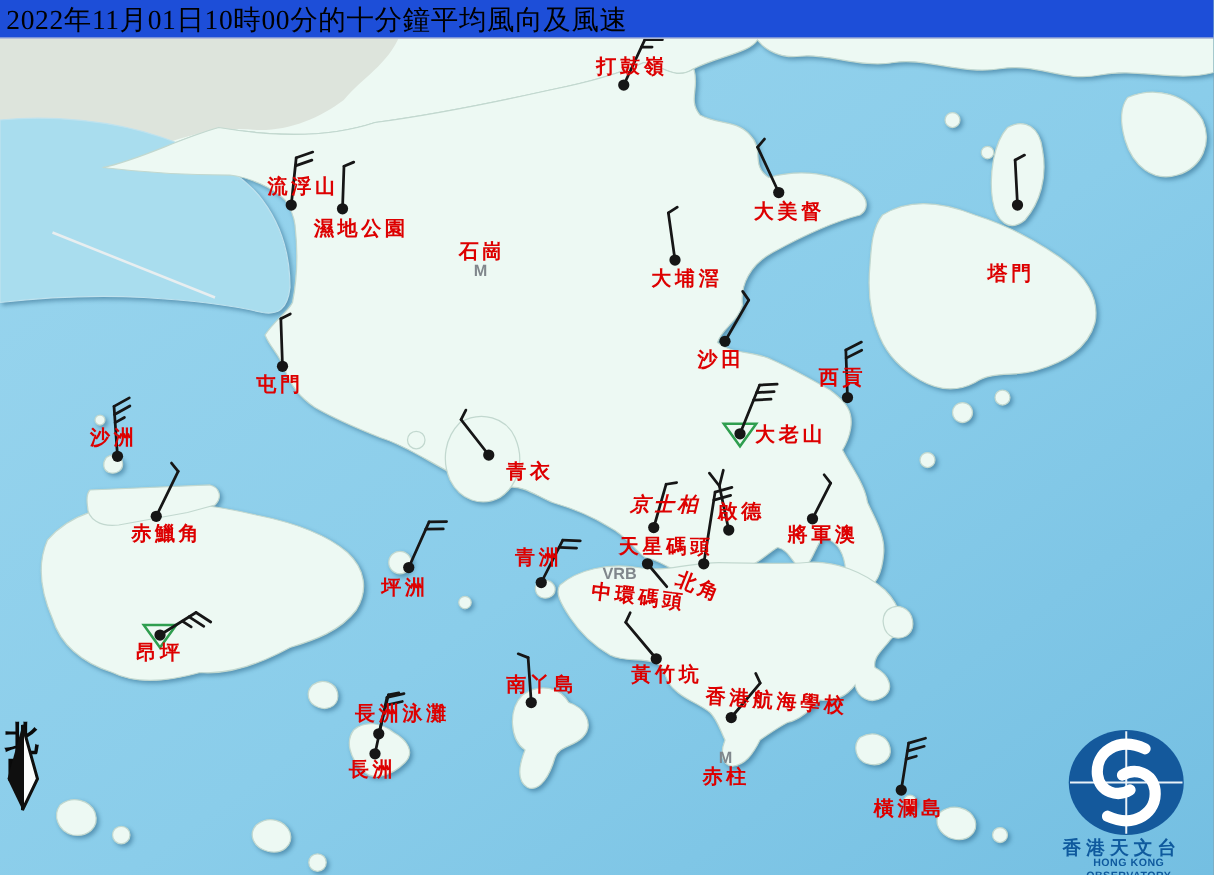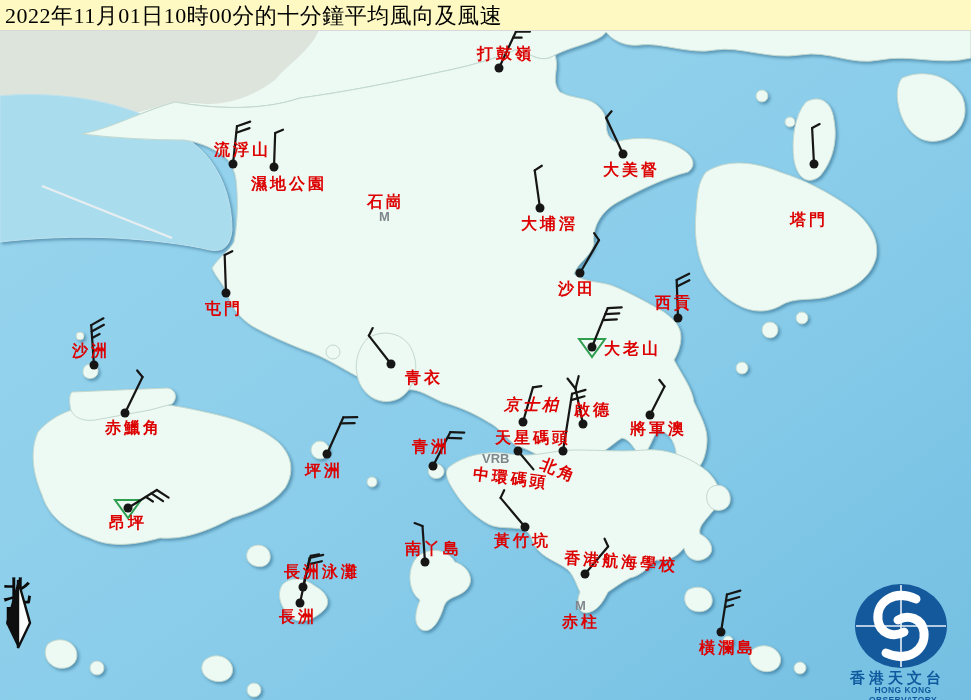--- a/index.html
+++ b/index.html
@@ -1,20 +1,20 @@
 <!DOCTYPE html>
 <html><head>
 <meta charset="utf-8">
 <style>
   html,body{margin:0;padding:0;background:#666;}
   .screen{position:relative;width:971px;height:700px;overflow:hidden;
           font-family:"Liberation Sans","DejaVu Sans",sans-serif;background:#8ecfeb;}
   svg{position:absolute;left:0;top:0;}
   
-  .title-bar{position:absolute;left:0;top:0;width:971px;height:30px;background:#fef9c3;
+  .title-bar{position:absolute;left:0;top:0;width:971px;height:30px;background:#1d4ed8;
              border-bottom:1px solid #d8d8d8;z-index:30;}
   .title-text{position:absolute;left:5px;top:1px;font-family:"Liberation Serif","DejaVu Serif",serif;
               font-size:22px;color:#000;white-space:nowrap;letter-spacing:0.5px;}
   
   .st-label{position:absolute;color:#dd0000;font-weight:bold;z-index:20;
             font-family:"Liberation Serif","DejaVu Serif",serif;
             font-size:16px;letter-spacing:3px;white-space:nowrap;line-height:1;}
   .marker{position:absolute;color:#80878c;font-weight:bold;font-size:13px;z-index:19;
           font-family:"Liberation Sans","DejaVu Sans",sans-serif;line-height:1;}
   
@@ -274,21 +274,21 @@
       <div class="st-label" style="left: 109px; top: 515px;">昂坪</div>
       <div class="st-label" style="left: 305px; top: 463px;">坪洲</div>
       <div class="st-label" style="left: 412px; top: 439px;">青洲</div>
       <div class="st-label" style="left: 504px; top: 397px; font-style: italic;">京士柏</div>
       <div class="st-label" style="left: 574px; top: 402px;">啟德</div>
       <div class="st-label" style="left: 630px; top: 421px;">將軍澳</div>
       <div class="st-label" style="left: 495px; top: 430px;">天星碼頭</div>
       <div class="st-label" style="left: 474px; top: 466px; transform: rotate(7deg); transform-origin: left top;">中環碼頭</div>
       <div class="marker" style="left: 482px; top: 452px;">VRB</div>
       <div class="st-label" style="left: 544px; top: 456px; transform: rotate(22deg); transform-origin: left top;">北角</div>
-      <div class="st-label" style="left: 494px; top: 533px;">黃竹坑</div>
+      <div class="st-label" style="left: 505px; top: 533px;">黃竹坑</div>
       <div class="st-label" style="left: 405px; top: 541px;">南丫島</div>
       <div class="st-label" style="left: 565px; top: 550px; transform: rotate(4deg); transform-origin: left top;">香港航海學校</div>
       <div class="st-label" style="left: 562px; top: 614px;">赤柱</div>
       <div class="marker" style="left: 575px; top: 599px;">M</div>
       <div class="st-label" style="left: 284px; top: 564px;">長洲泳灘</div>
       <div class="st-label" style="left: 279px; top: 609px;">長洲</div>
       <div class="st-label" style="left: 699px; top: 640px;">橫瀾島</div>
     </div>
 
   <div class="compass">

